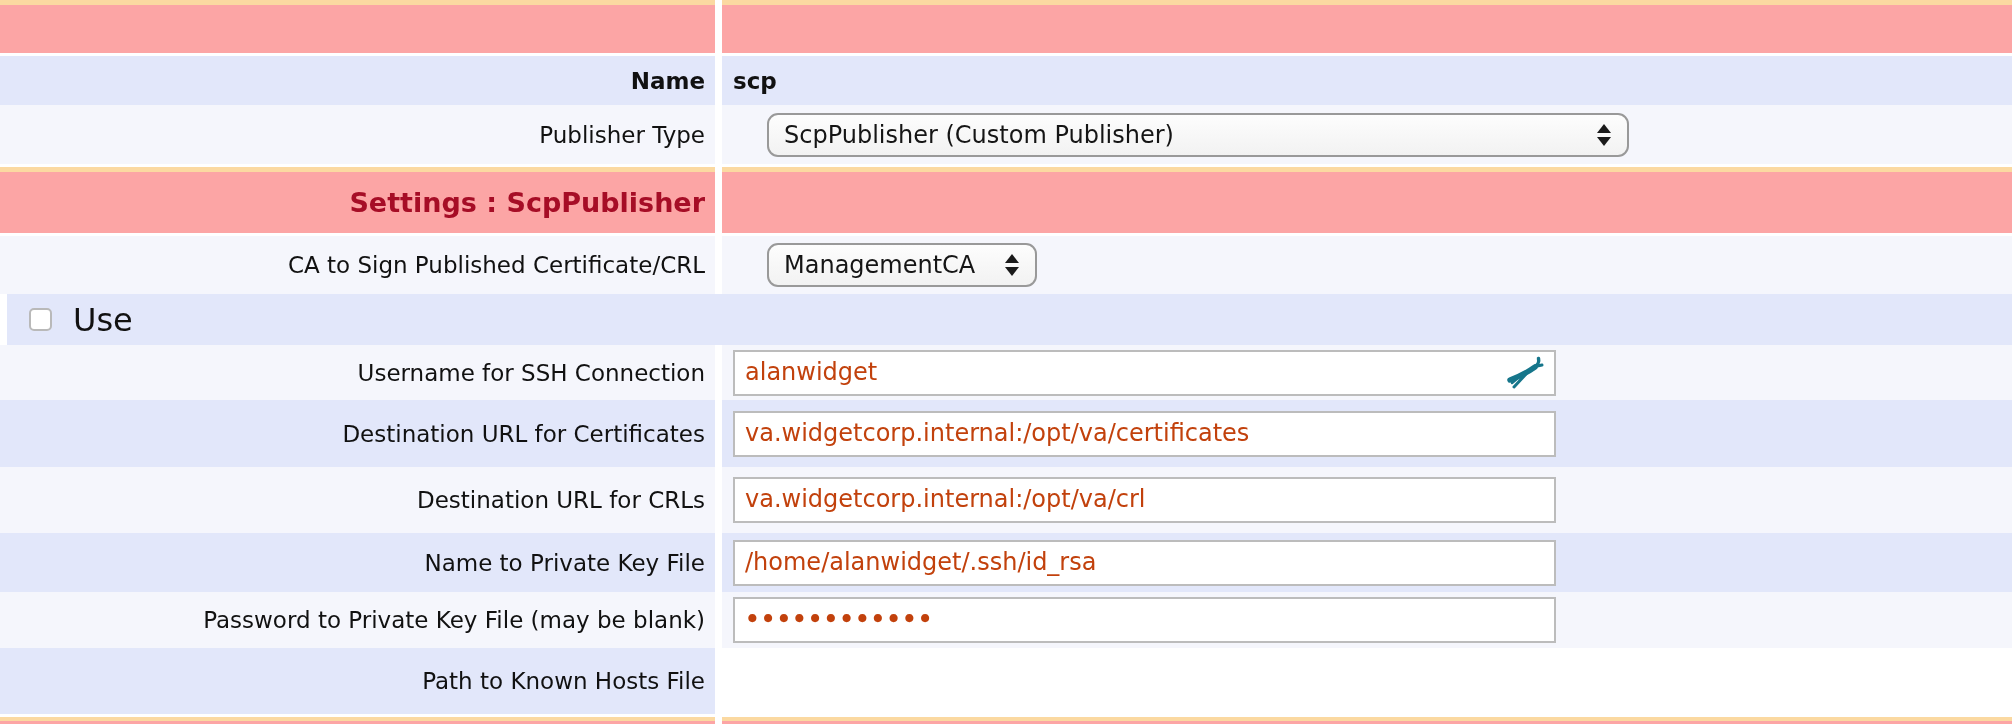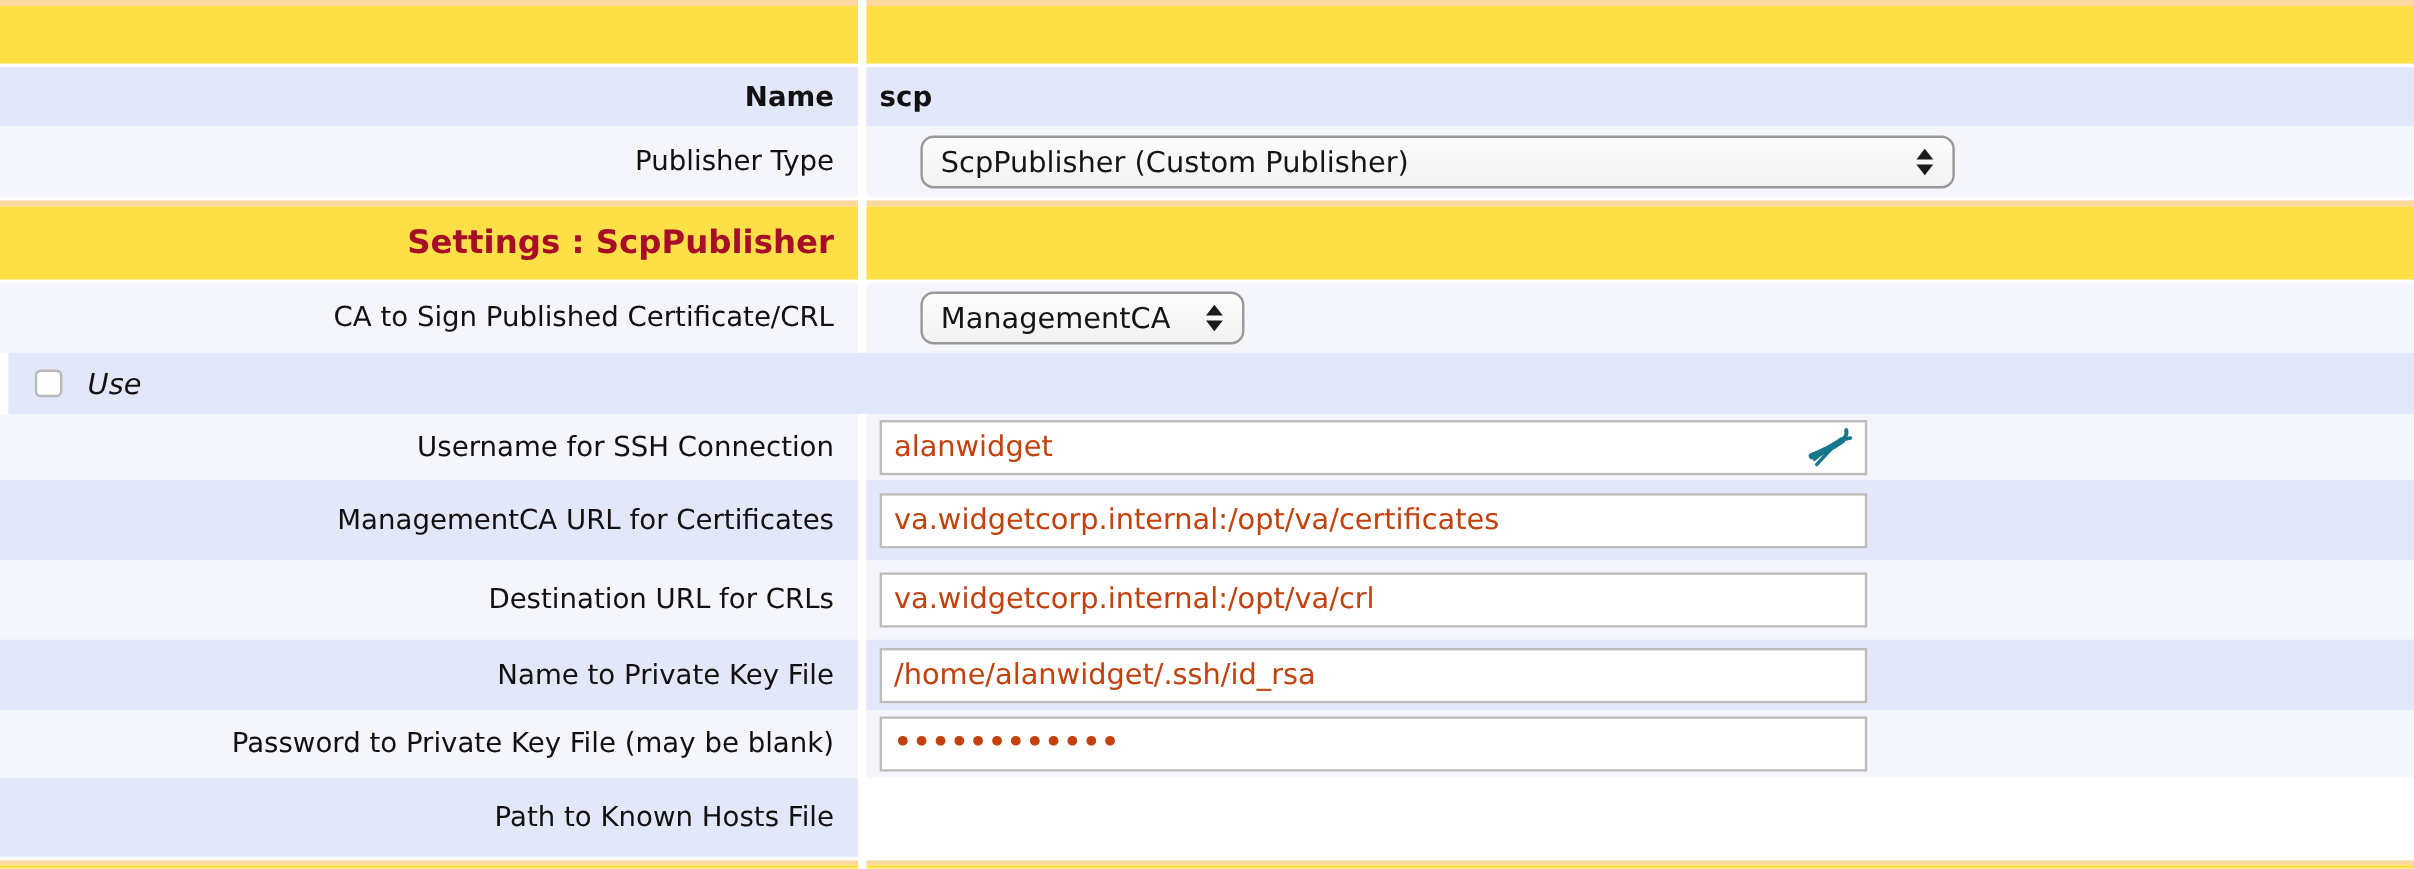--- a/index.html
+++ b/index.html
@@ -15,36 +15,36 @@
     background: #ffffff;
     overflow: hidden;
   }
   
   .tr { display: flex; width: 100%; }
   .td-label {
     width: 715px;
     display: flex;
     align-items: center;
     justify-content: flex-end;
-    padding-right: 20px;
+    padding-right: 10px;
     font-size: 23px;
   }
   .td-gap { width: 7px; background: #ffffff; }
   .td-value {
     flex: 1;
     display: flex;
     align-items: center;
     padding-left: 11px;
     font-size: 23px;
   }
   .white-gap { height: 3px; background: #ffffff; width: 100%; }
 
   
   .band-edge  { background: #fbd9a1; }
-  .band-body  { background: #fde047; }
+  .band-body  { background: #fca5a5; }
   .row-lav    { background: #e2e7fa; }
   .row-light  { background: #f5f6fc; }
 
   .bold { font-weight: bold; }
 
   .settings-title {
     color: #a60d26;
     font-weight: bold;
     font-size: 27px;
   }
@@ -123,21 +123,21 @@
   
   .checkbox {
     width: 23px;
     height: 23px;
     background: #ffffff;
     border: 2px solid #b9b9b9;
     border-radius: 5px;
     margin-left: 11px;
     cursor: pointer;
   }
-  .checkbox-label { margin-left: 21px; font-size: 24px; font-style: italic; }
+  .checkbox-label { margin-left: 21px; font-size: 32px; }
 </style>
 </head>
 <body>
 
 <div class="page">
 
   <div class="tr" style="height:5px">
     <div class="td-label band-edge"></div>
     <div class="td-gap"></div>
     <div class="td-value band-edge"></div>
@@ -219,21 +219,21 @@
             <path d="M31 10.5 L38 9" stroke-width="3"></path>
             <path d="M22 18 L10 31" stroke-width="3"></path>
             <path d="M14 22 L8 27" stroke-width="2.5"></path>
           </g>
         </svg>
       </span>
     </div>
   </div>
 
   <div class="tr" style="height:67px">
-    <div class="td-label row-lav">ManagementCA URL for Certificates</div>
+    <div class="td-label row-lav">Destination URL for Certificates</div>
     <div class="td-gap"></div>
     <div class="td-value row-lav">
       <input class="text plain" type="text" value="va.widgetcorp.internal:/opt/va/certificates" style="">
     </div>
   </div>
 
   <div class="tr" style="height:66px">
     <div class="td-label row-light">Destination URL for CRLs</div>
     <div class="td-gap"></div>
     <div class="td-value row-light">

